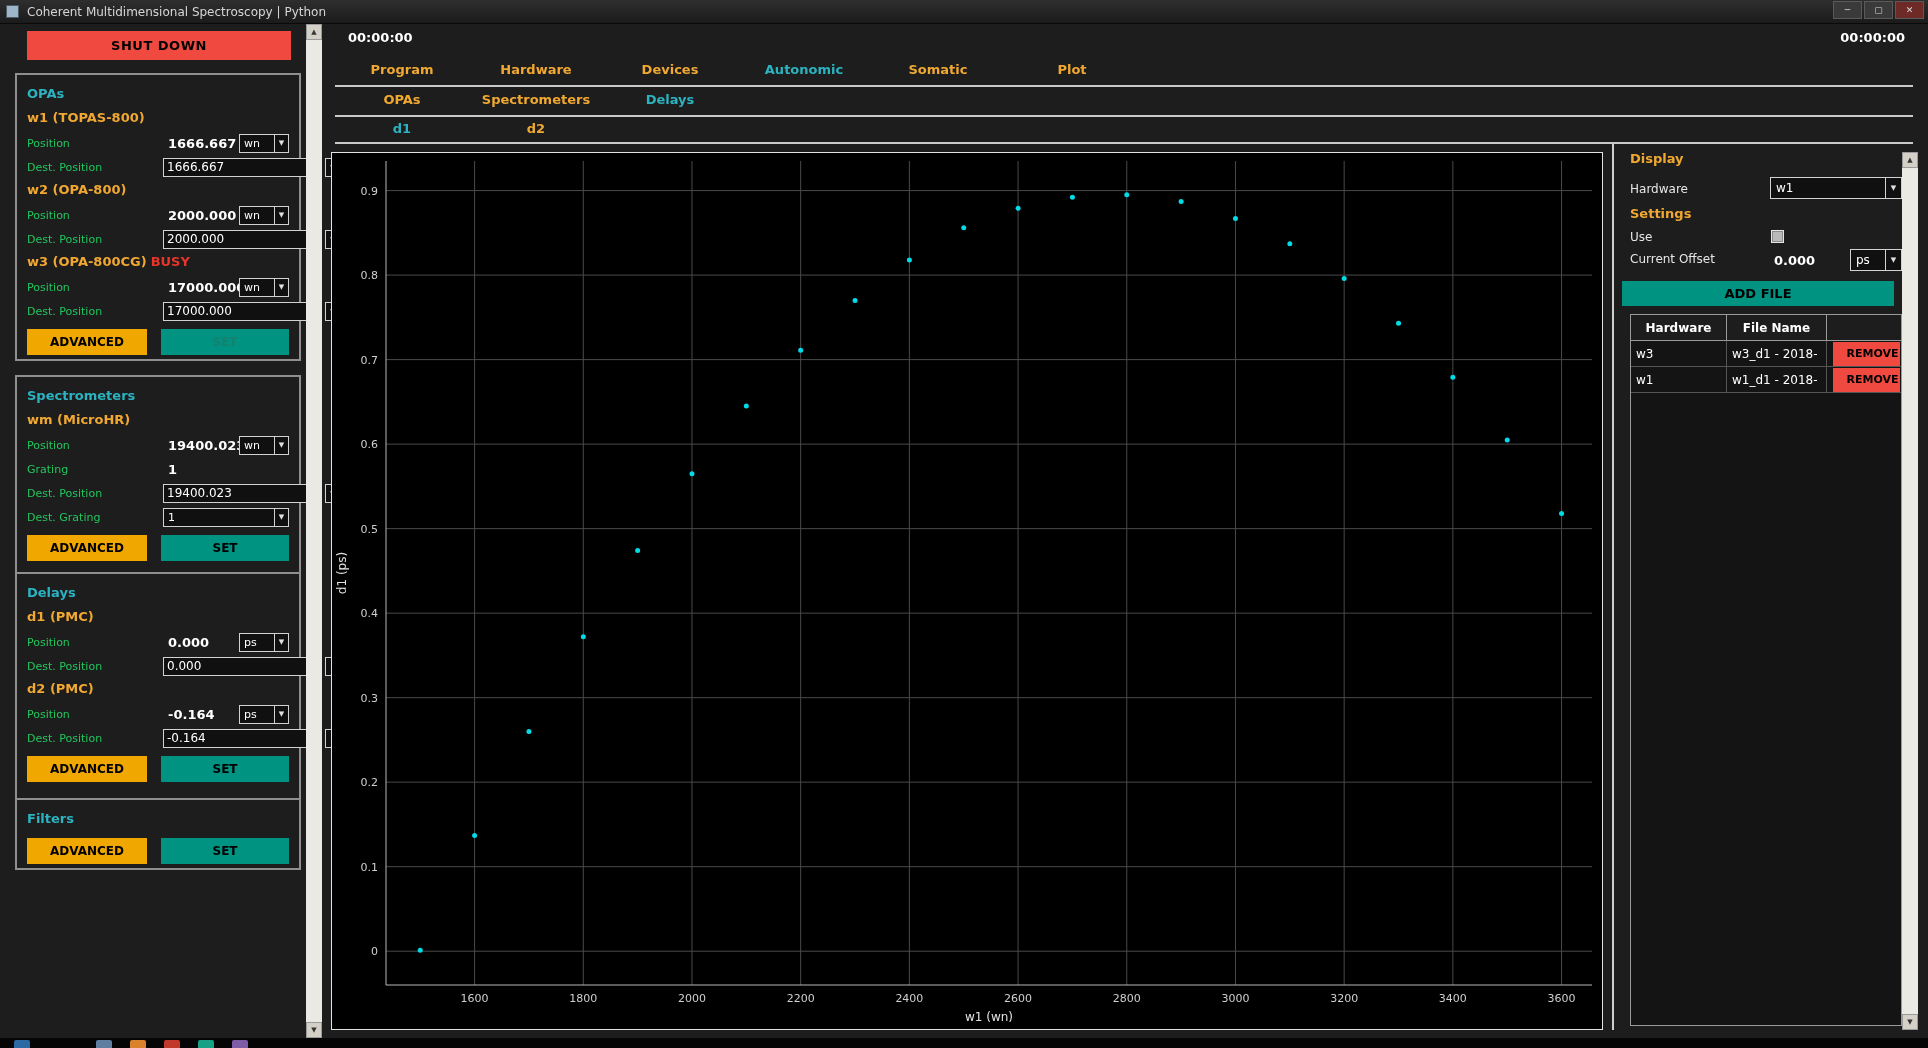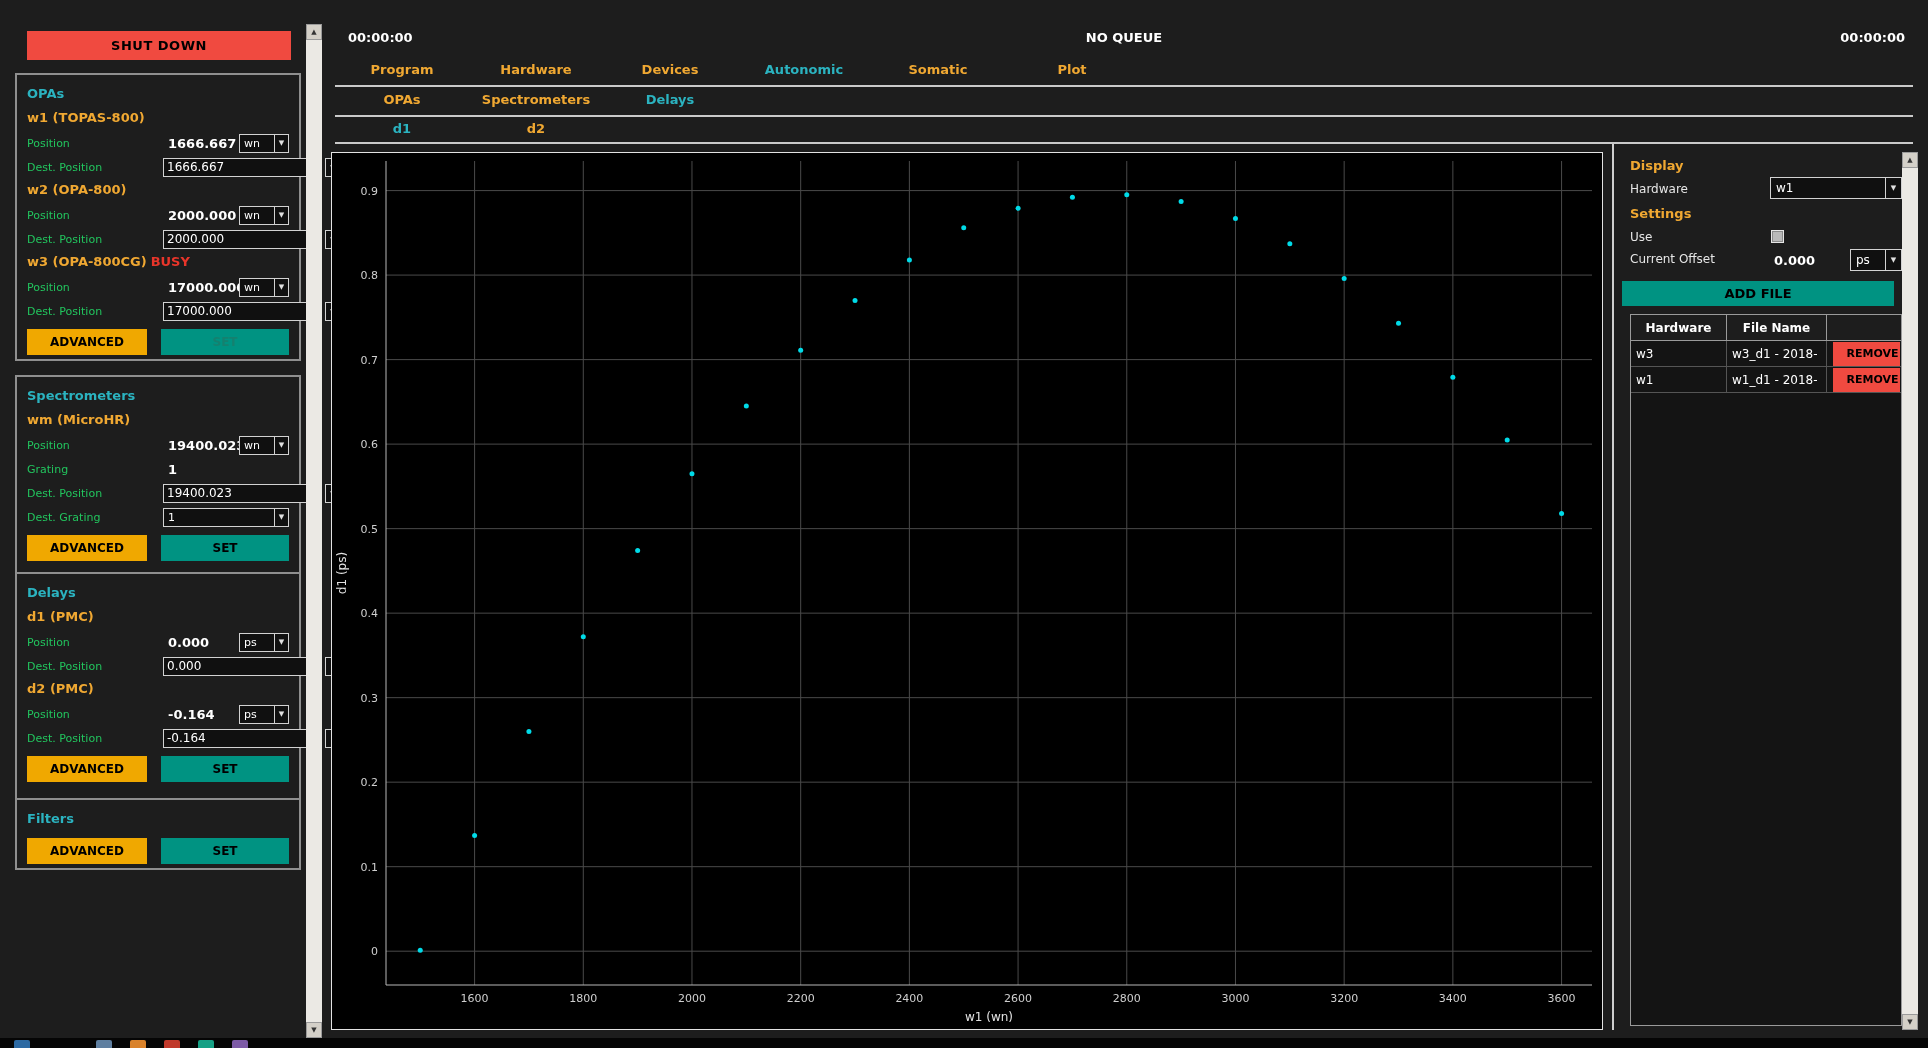--- a/index.html
+++ b/index.html
@@ -110,20 +110,35 @@
 
   
   .taskbar { position:absolute; left:0; top:1038px; width:1928px; height:10px; background:#050505; }
   .tb-icon { position:absolute; top:2px; width:16px; height:8px; border-radius:2px 2px 0 0; }
 </style>
 </head>
 <body>
 
 <div class="screen">
 
+  <div class="titlebar">
+    <span class="app-icon"></span>
+    <span class="title-text">Coherent Multidimensional Spectroscopy | Python</span>
+    <div class="win-controls">
+      <div class="wbtn">
+          <span>─</span>
+        </div>
+      <div class="wbtn">
+          <span>▢</span>
+        </div>
+      <div class="wbtn close">
+          <span>✕</span>
+        </div>
+    </div>
+  </div>
 
   <div class="sidebar">
     <div class="shutdown">SHUT DOWN</div>
 
     <div class="gbox" style="top:49px;height:288px">
       <div class="ghead">OPAs</div>
       <div class="dhead"><span>w1 (TOPAS-800)</span></div>
       <div class="srow">
         <span class="slabel">Position</span>
         <span class="sval">1666.667</span>
@@ -267,21 +282,20 @@
     </div>
   </div>
 
   <div class="vscroll scroll-left">
     <div class="sarrow" style="top:0">▲</div>
     <div class="sarrow" style="bottom:0;top:auto">▼</div>
   </div>
 
   <div class="topstatus">
     <span class="timer left">00:00:00</span>
-    <span class="queue">NO QUEUE</span>
     <span class="timer right">00:00:00</span>
   </div>
 
   <div class="navrow" style="top:62px">
     <div class="nav-cell">Program</div>
     <div class="nav-cell">Hardware</div>
     <div class="nav-cell">Devices</div>
     <div class="nav-cell active">Autonomic</div>
     <div class="nav-cell">Somatic</div>
     <div class="nav-cell">Plot</div>
@@ -367,21 +381,21 @@
         <circle cx="957.8206399278954" cy="90.82256410256417" r="2.5" fill="#00dbe8"></circle>
         <circle cx="1012.1694456962596" cy="125.47282051282052" r="2.5" fill="#00dbe8"></circle>
         <circle cx="1066.5182514646235" cy="170.26461538461544" r="2.5" fill="#00dbe8"></circle>
         <circle cx="1120.8670572329877" cy="224.3528205128205" r="2.5" fill="#00dbe8"></circle>
         <circle cx="1175.2158630013519" cy="286.8923076923077" r="2.5" fill="#00dbe8"></circle>
         <circle cx="1229.564668769716" cy="360.41846153846154" r="2.5" fill="#00dbe8"></circle>
       </svg>
   </div>
 
   <div class="rpanel">
-    <div class="rhead" style="top:14px">Display</div>
+    <div class="rhead" style="top:7px">Display</div>
     <div class="rlabel" style="top:38px">Hardware</div>
     <div class="rcombo" style="left:156px;top:33px;width:132px">
       <span class="utext">w1</span>
       <span class="uarrow">▼</span>
     </div>
     <div class="rhead" style="top:62px">Settings</div>
     <div class="rlabel" style="top:86px">Use</div>
     <div class="checkbox" style="left:157px;top:86px"></div>
     <div class="rlabel" style="top:108px">Current Offset</div>
     <div class="rval" style="left:160px;top:109px">0.000</div>

